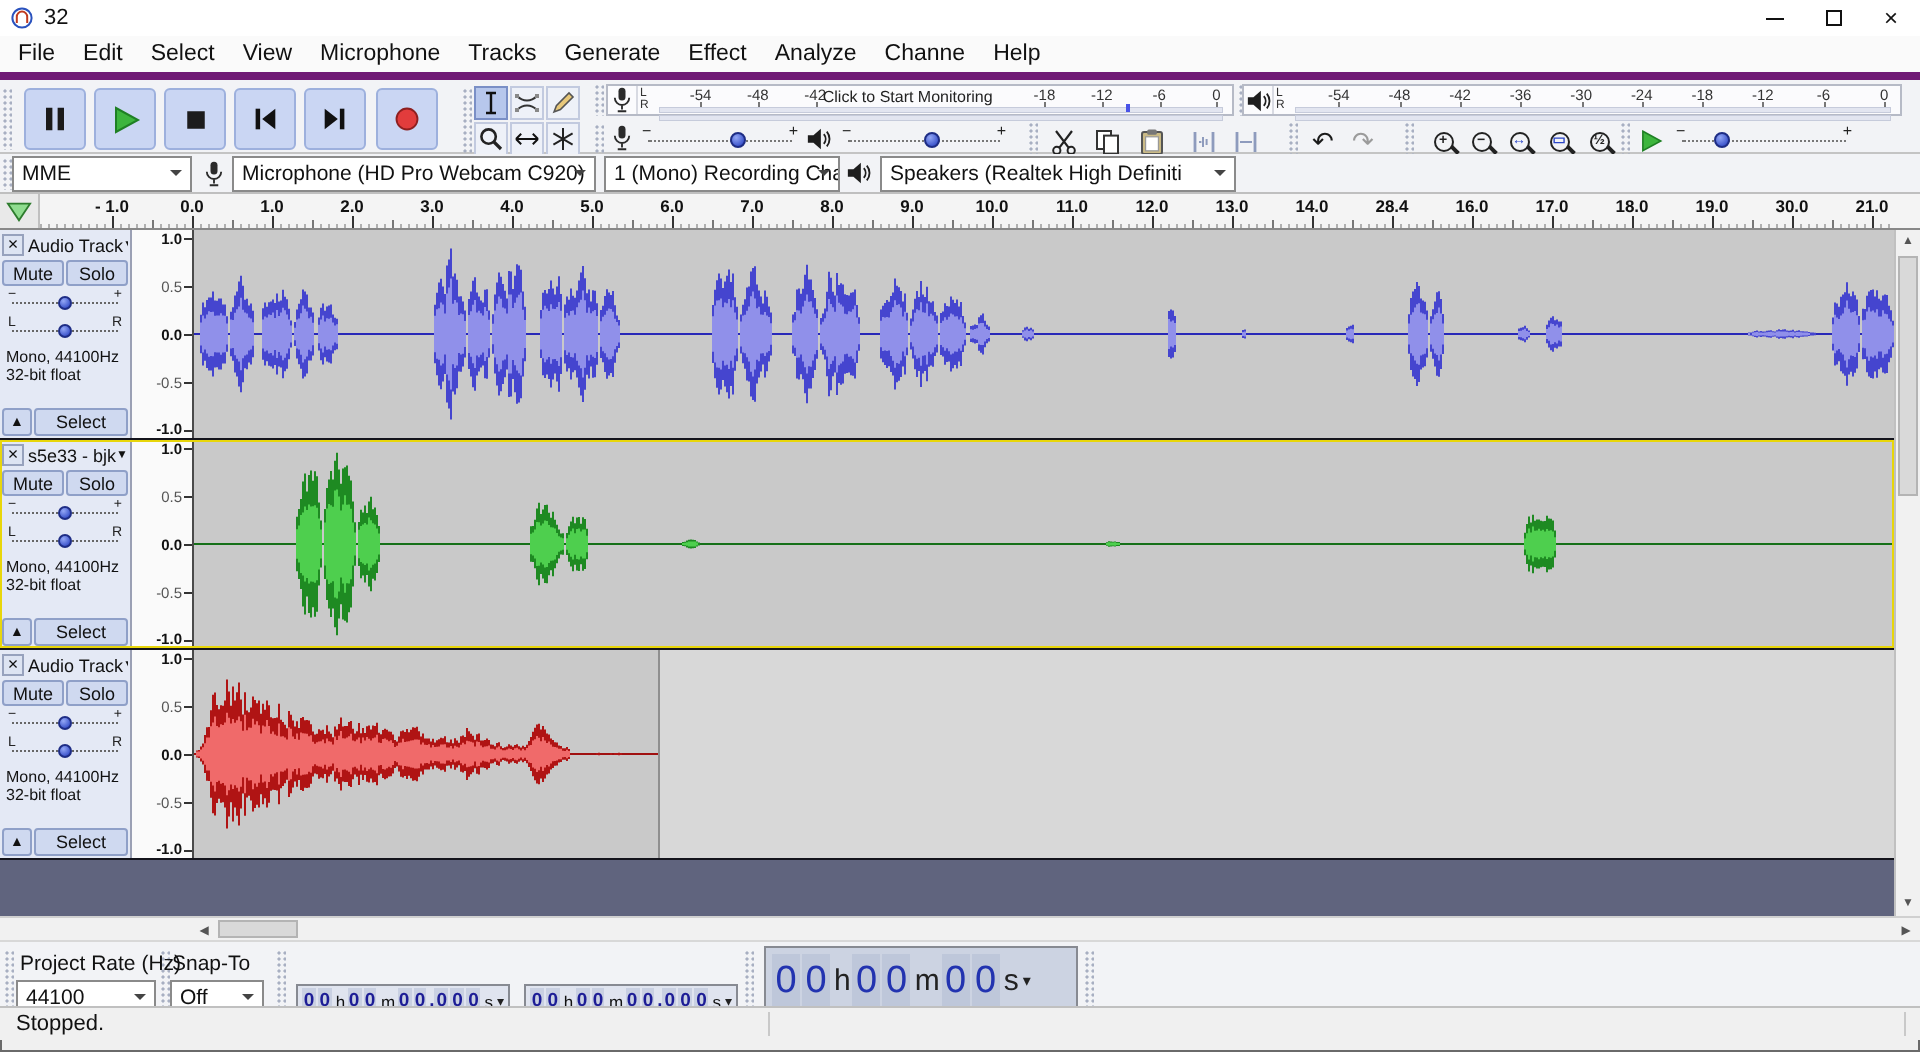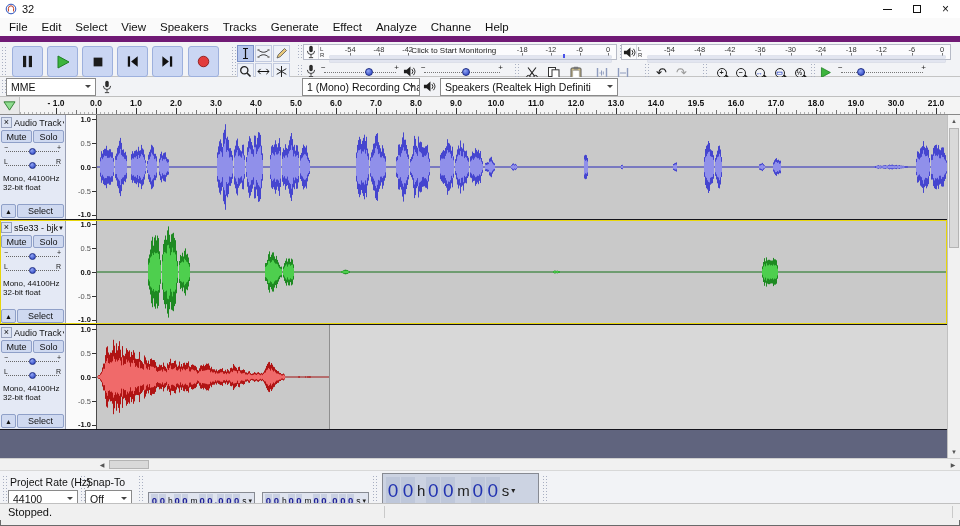--- a/index.html
+++ b/index.html
@@ -10,21 +10,21 @@
   .titlebar{position:absolute;top:0;left:0;width:100%;height:18px;background:#fff;display:flex;align-items:center;padding-left:5px;box-sizing:border-box}
   .title{font-size:11px;margin-left:5px}
   .winbtns{margin-left:auto;display:flex;height:18px}
   .winbtn{width:29px;height:18px;display:flex;align-items:center;justify-content:center;color:#111;font-size:12px}
   .minglyph{width:9px;height:1px;background:#111}
   .maxglyph{width:8px;height:8px;border:1px solid #111;box-sizing:border-box}
   
   .menubar{position:absolute;top:18px;left:0;width:100%;height:18px;background:#fafafa;display:flex;align-items:center;padding-left:2px;box-sizing:border-box;font-size:11.5px}
   .menu-item{padding:1px 7px}
   
-  .dock{position:absolute;top:36px;left:0;width:100%;height:41px;background:#f2f3f6;border-top:6px solid #701a75;border-bottom:1px solid #c4c4c4;box-sizing:border-box}
+  .dock{position:absolute;top:36px;left:0;width:100%;height:41px;background:#f2f3f6;border-top:4px solid #701a75;border-bottom:1px solid #c4c4c4;box-sizing:border-box}
   .grip{position:absolute;width:5px;background-image:radial-gradient(circle,#a8afc2 35%,rgba(0,0,0,0) 40%);background-size:3px 3px}
   .tbtn{position:absolute;top:4px;width:31px;height:31px;background:#cad6f3;border:1px solid #9db0dd;border-radius:3px;display:flex;align-items:center;justify-content:center;box-sizing:border-box}
   .toolbtn{position:absolute;width:17px;height:17px;background:#eef1f8;border:1px solid #c2cadf;display:flex;align-items:center;justify-content:center;box-sizing:border-box}
   .toolbtn.selon{background:#b7c7ec;border-color:#7a8fc6}
   .meter{position:absolute;background:#fbfbfd;border:1px solid #b6bac6;box-sizing:border-box;display:flex;align-items:stretch}
   .m-icon{width:14px;display:flex;align-items:center;justify-content:center;border-right:1px solid #d8dae2}
   .m-lr{display:flex;flex-direction:column;justify-content:space-between;padding:1px;font-size:6px;line-height:6px;color:#333}
   .m-scale{position:relative;flex:1;margin:0 5px}
   .m-num{position:absolute;top:0;transform:translateX(-50%);font-size:7.5px;color:#333;white-space:nowrap}
   .m-tick{position:absolute;top:8px;width:1px;height:3px;background:#777}
@@ -124,21 +124,21 @@
           <span class="maxglyph"></span>
         </span>
       <span class="winbtn">×</span>
     </div>
   </div>
   <div class="menubar" id="menubar">
       <span class="menu-item">File</span>
       <span class="menu-item">Edit</span>
       <span class="menu-item">Select</span>
       <span class="menu-item">View</span>
-      <span class="menu-item">Speakers</span>
+      <span class="menu-item">Microphone</span>
       <span class="menu-item">Tracks</span>
       <span class="menu-item">Generate</span>
       <span class="menu-item">Effect</span>
       <span class="menu-item">Analyze</span>
       <span class="menu-item">Channe</span>
       <span class="menu-item">Help</span>
     </div>
   <div class="dock" id="dock">
       <div class="grip" style="left: 1px; top: 4px; height: 31px;"></div>
       <div class="grip" style="left: 231px; top: 4px; height: 33px;"></div>
@@ -388,20 +388,23 @@
       <div class="combo" style="left: 6px; top: 1px; width: 90px;">
         <span class="combo-text">MME</span>
       </div>
       <span class="dockic" style="left: 101px; top: 3px;">
         <svg width="12" height="14" viewBox="0 0 13 15">
           <rect x="4.6" y="0.8" width="3.8" height="7" rx="1.9" fill="#2b2b2b"></rect>
           <path d="M2.6 6.3a3.9 3.9 0 0 0 7.8 0" fill="none" stroke="#2b2b2b"></path>
           <path d="M6.5 10.5v2.2M4.2 13.6h4.6" stroke="#2b2b2b" fill="none"></path>
         </svg>
       </span>
+      <div class="combo" style="left: 116px; top: 1px; width: 182px;">
+        <span class="combo-text">Microphone (HD Pro Webcam C920)</span>
+      </div>
       <div class="combo" style="left: 302px; top: 1px; width: 118px;">
         <span class="combo-text">1 (Mono) Recording Channe</span>
       </div>
       <span class="dockic" style="left: 423px; top: 3px;">
         <svg width="13" height="13" viewBox="0 0 14 14">
           <polygon points="1,5 4,5 8,1.5 8,12.5 4,9 1,9" fill="#1e1e1e"></polygon>
           <path d="M9.6 4.4a4 4 0 0 1 0 5.2M11.2 3a6.2 6.2 0 0 1 0 8" stroke="#1e1e1e" fill="none"></path>
         </svg>
       </span>
       <div class="combo" style="left: 440px; top: 1px; width: 178px;">
@@ -457,21 +460,21 @@
         <span class="tl-tick maj" style="left: 556px;"></span>
         <span class="tl-num" style="left: 556px;">12.0</span>
         <span class="tl-tick" style="left: 576px;"></span>
         <span class="tl-tick maj" style="left: 596px;"></span>
         <span class="tl-num" style="left: 596px;">13.0</span>
         <span class="tl-tick" style="left: 616px;"></span>
         <span class="tl-tick maj" style="left: 636px;"></span>
         <span class="tl-num" style="left: 636px;">14.0</span>
         <span class="tl-tick" style="left: 656px;"></span>
         <span class="tl-tick maj" style="left: 676px;"></span>
-        <span class="tl-num" style="left: 676px;">19.5</span>
+        <span class="tl-num" style="left: 676px;">28.4</span>
         <span class="tl-tick" style="left: 696px;"></span>
         <span class="tl-tick maj" style="left: 716px;"></span>
         <span class="tl-num" style="left: 716px;">16.0</span>
         <span class="tl-tick" style="left: 736px;"></span>
         <span class="tl-tick maj" style="left: 756px;"></span>
         <span class="tl-num" style="left: 756px;">17.0</span>
         <span class="tl-tick" style="left: 776px;"></span>
         <span class="tl-tick maj" style="left: 796px;"></span>
         <span class="tl-num" style="left: 796px;">18.0</span>
         <span class="tl-tick" style="left: 816px;"></span>

